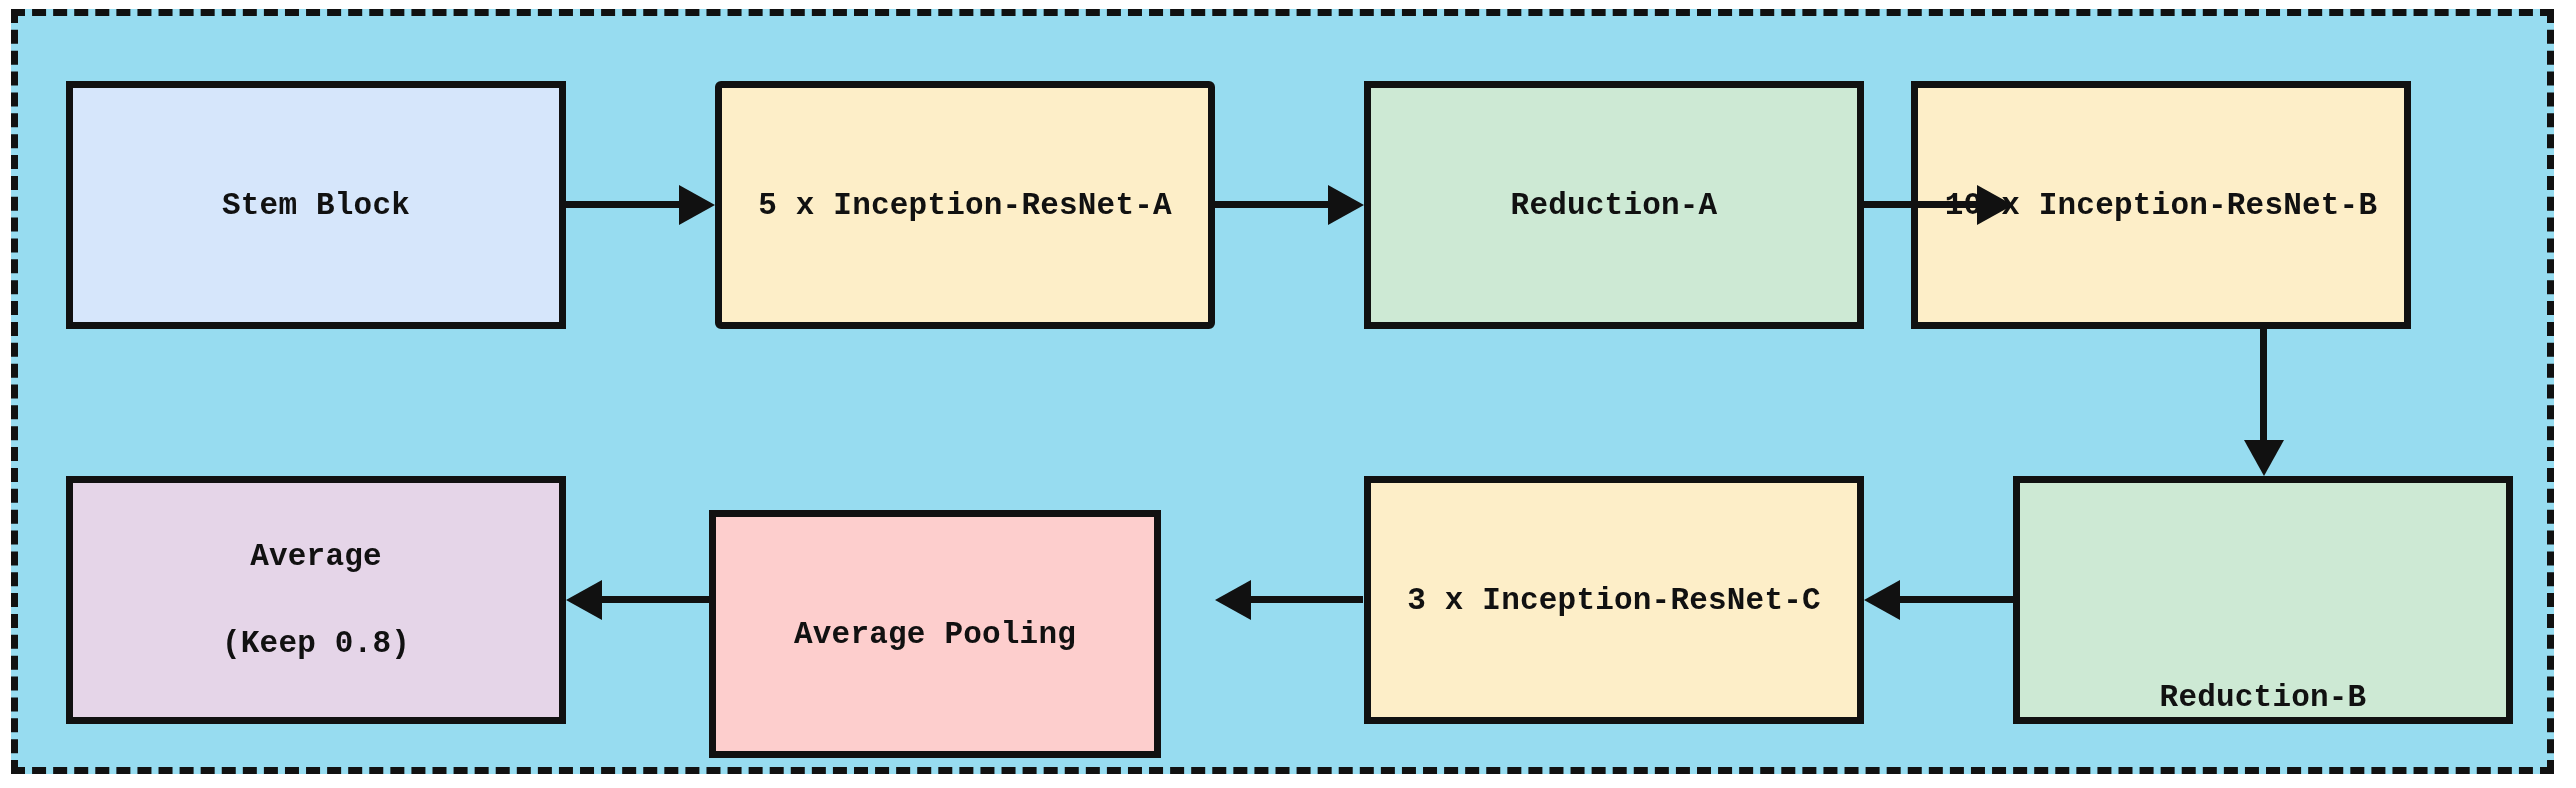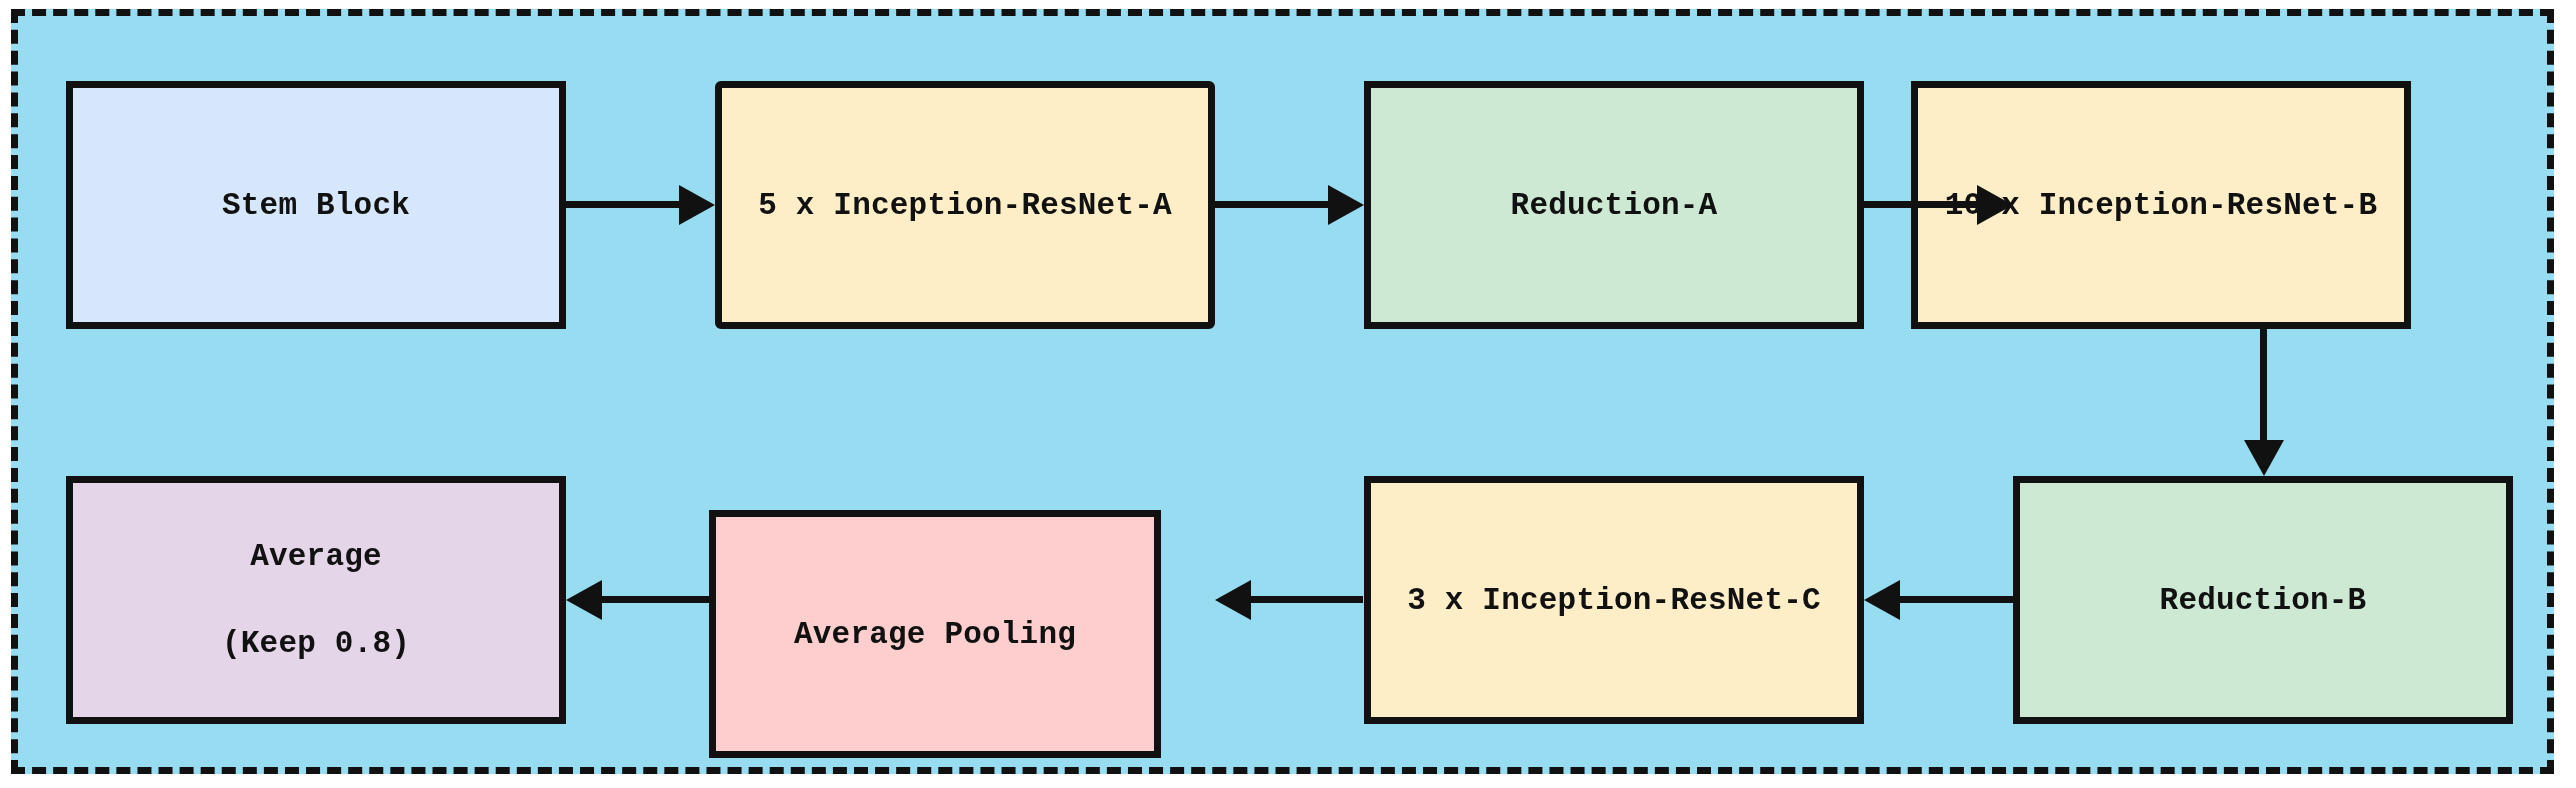--- a/index.html
+++ b/index.html
@@ -127,21 +127,21 @@
         <span>Average Pooling</span>
       </span>
     </div>
 
     <div class="node" style="left:1346px; top:460px; width:500px; height:248px; background:#fdeec8;">
       <span class="label">
         <span>3 x Inception-ResNet-C</span>
       </span>
     </div>
 
-    <div class="node" style="left:1995px; top:460px; width:500px; height:248px; background:#cde9d4;">
+    <div class="node" style="left:1995px; top:460px; width:500px; height:248px; background:#cde9d4;align-items:flex-end;">
       <span class="label">
         <span>Reduction-B</span>
       </span>
     </div>
 
     <div>
       <div class="arrow-h" style="left:548px; top:185px; width:113px;"></div>
       <div class="head head-right" style="left:661px; top:169px;"></div>
     </div>
 

